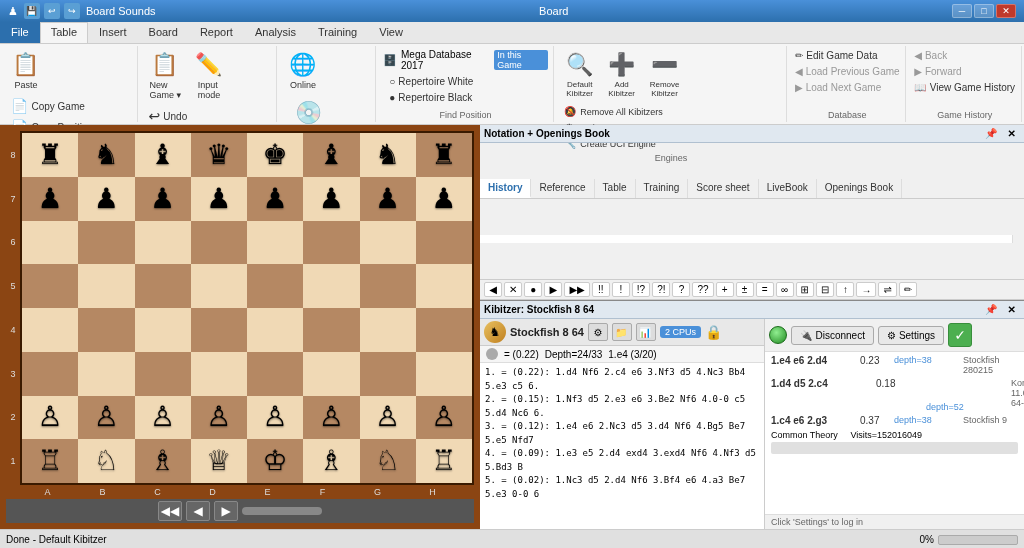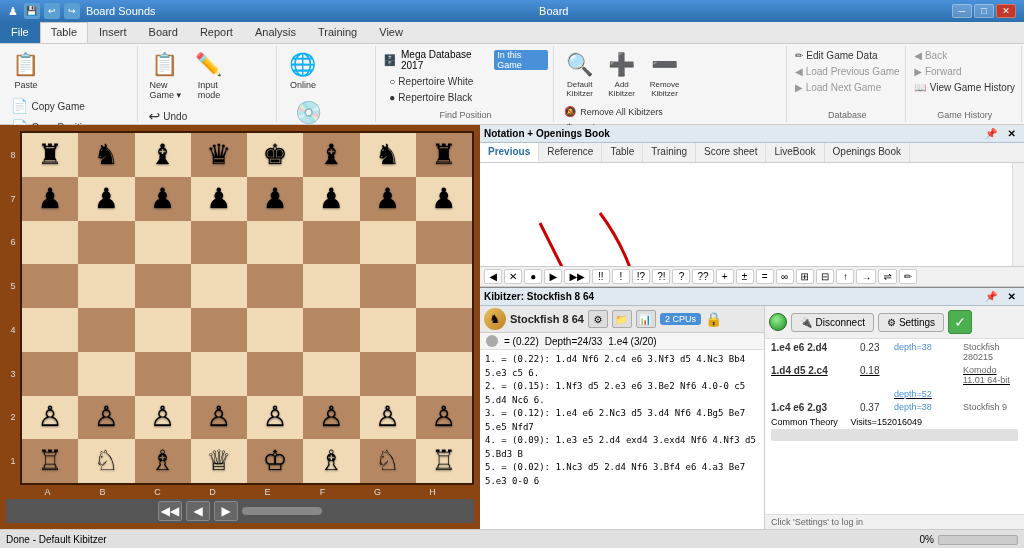--- a/index.html
+++ b/index.html
@@ -674,30 +674,30 @@
     <div class="board-nav" style="display:flex;align-items:center;justify-content:center;gap:4px;padding:2px;background:#555;">
       <div class="nav-btn" style="width:24px;height:20px;background:#666;border:1px solid #888;border-radius:2px;display:flex;align-items:center;justify-content:center;cursor:pointer;color:white;font-size:12px;">◀◀</div>
       <div class="nav-btn" style="width:24px;height:20px;background:#666;border:1px solid #888;border-radius:2px;display:flex;align-items:center;justify-content:center;cursor:pointer;color:white;font-size:12px;">◀</div>
       <div class="nav-btn" style="width:24px;height:20px;background:#666;border:1px solid #888;border-radius:2px;display:flex;align-items:center;justify-content:center;cursor:pointer;color:white;font-size:12px;">▶</div>
       <div style="width:80px;height:8px;background:#888;border-radius:4px;cursor:pointer;"></div>
     </div>
   </div>
 
   <div class="right-panel-inner" style="flex:1;display:flex;flex-direction:column;">
 
-    <div style="flex:1;display:flex;flex-direction:column;border-bottom:1px solid #ccc;">
+    <div style="flex:1;display:flex;flex-direction:column;border-bottom:1px solid #ccc;gap:36px;">
       <div class="panel-title-bar" style="background:#e0e8f0;border-bottom:1px solid #b0c0d0;display:flex;align-items:center;justify-content:space-between;padding:2px 4px;font-size:10px;font-weight:bold;">
         <span>Notation + Openings Book</span>
         <div style="display:flex;gap:2px;">
           <span style="cursor:pointer;padding:1px 4px;font-size:10px;">📌</span>
           <span style="cursor:pointer;padding:1px 4px;font-size:10px;font-weight:bold;">✕</span>
         </div>
       </div>
       <div class="panel-tabs" style="display:flex;background:#f0f0f0;border-bottom:1px solid #ccc;">
-        <div class="panel-tab active" style="padding:3px 8px;font-size:10px;cursor:pointer;background:white;color:#2c6fad;font-weight:bold;border-right:1px solid #ddd;">Previous</div>
+        <div class="panel-tab active" style="padding:3px 8px;font-size:10px;cursor:pointer;background:white;color:#2c6fad;font-weight:bold;border-right:1px solid #ddd;">History</div>
         <div class="panel-tab" style="padding:3px 8px;font-size:10px;cursor:pointer;border-right:1px solid #ddd;">Reference</div>
         <div class="panel-tab" style="padding:3px 8px;font-size:10px;cursor:pointer;border-right:1px solid #ddd;">Table</div>
         <div class="panel-tab" style="padding:3px 8px;font-size:10px;cursor:pointer;border-right:1px solid #ddd;">Training</div>
         <div class="panel-tab" style="padding:3px 8px;font-size:10px;cursor:pointer;border-right:1px solid #ddd;">Score sheet</div>
         <div class="panel-tab" style="padding:3px 8px;font-size:10px;cursor:pointer;border-right:1px solid #ddd;">LiveBook</div>
         <div class="panel-tab" style="padding:3px 8px;font-size:10px;cursor:pointer;border-right:1px solid #ddd;">Openings Book</div>
       </div>
       <div style="flex:1;display:flex;overflow:hidden;">
         <div class="notation-content" style="flex:1;background:white;padding:4px;font-size:10px;position:relative;overflow:hidden;">
 
@@ -788,21 +788,21 @@
             <div class="check-btn" style="background:#4caf50;border:1px solid #388e3c;width:24px;height:24px;border-radius:3px;cursor:pointer;display:flex;align-items:center;justify-content:center;color:white;font-size:14px;">✓</div>
           </div>
 
           <div style="flex:1;padding:3px 6px;font-size:10px;background:white;overflow:hidden;">
             <div class="analysis-line" style="display:flex;gap:4px;margin-bottom:3px;font-size:10px;">
               <span class="analysis-move" style="font-weight:bold;color:#333;min-width:85px;">1.e4 e6 2.d4</span>
               <span class="analysis-score" style="min-width:30px;">0.23</span>
               <span class="analysis-depth" style="color:#4a90d9;min-width:65px;font-size:9px;">depth=38</span>
               <span class="analysis-engine" style="color:#666;font-size:9px;">Stockfish 280215</span>
             </div>
-            <div class="analysis-line" style="display:flex;gap:4px;margin-bottom:3px;font-size:10px;text-decoration:underline;">
+            <div class="analysis-line" style="display:flex;gap:20px;margin-bottom:3px;font-size:10px;">
               <span class="analysis-move" style="font-weight:bold;color:#333;min-width:85px;">1.d4 d5 2.c4</span>
               <span class="analysis-score" style="min-width:30px;">0.18</span>
               <span class="analysis-depth" style="color:#4a90d9;min-width:65px;font-size:9px;margin-top:24px;">depth=52</span>
               <span class="analysis-engine" style="color:#666;font-size:9px;">Komodo 11.01 64-bit</span>
             </div>
             <div class="analysis-line" style="display:flex;gap:4px;margin-bottom:3px;font-size:10px;">
               <span class="analysis-move" style="font-weight:bold;color:#333;min-width:85px;">1.c4 e6 2.g3</span>
               <span class="analysis-score" style="min-width:30px;">0.37</span>
               <span class="analysis-depth" style="color:#4a90d9;min-width:65px;font-size:9px;">depth=38</span>
               <span class="analysis-engine" style="color:#666;font-size:9px;">Stockfish 9</span>

